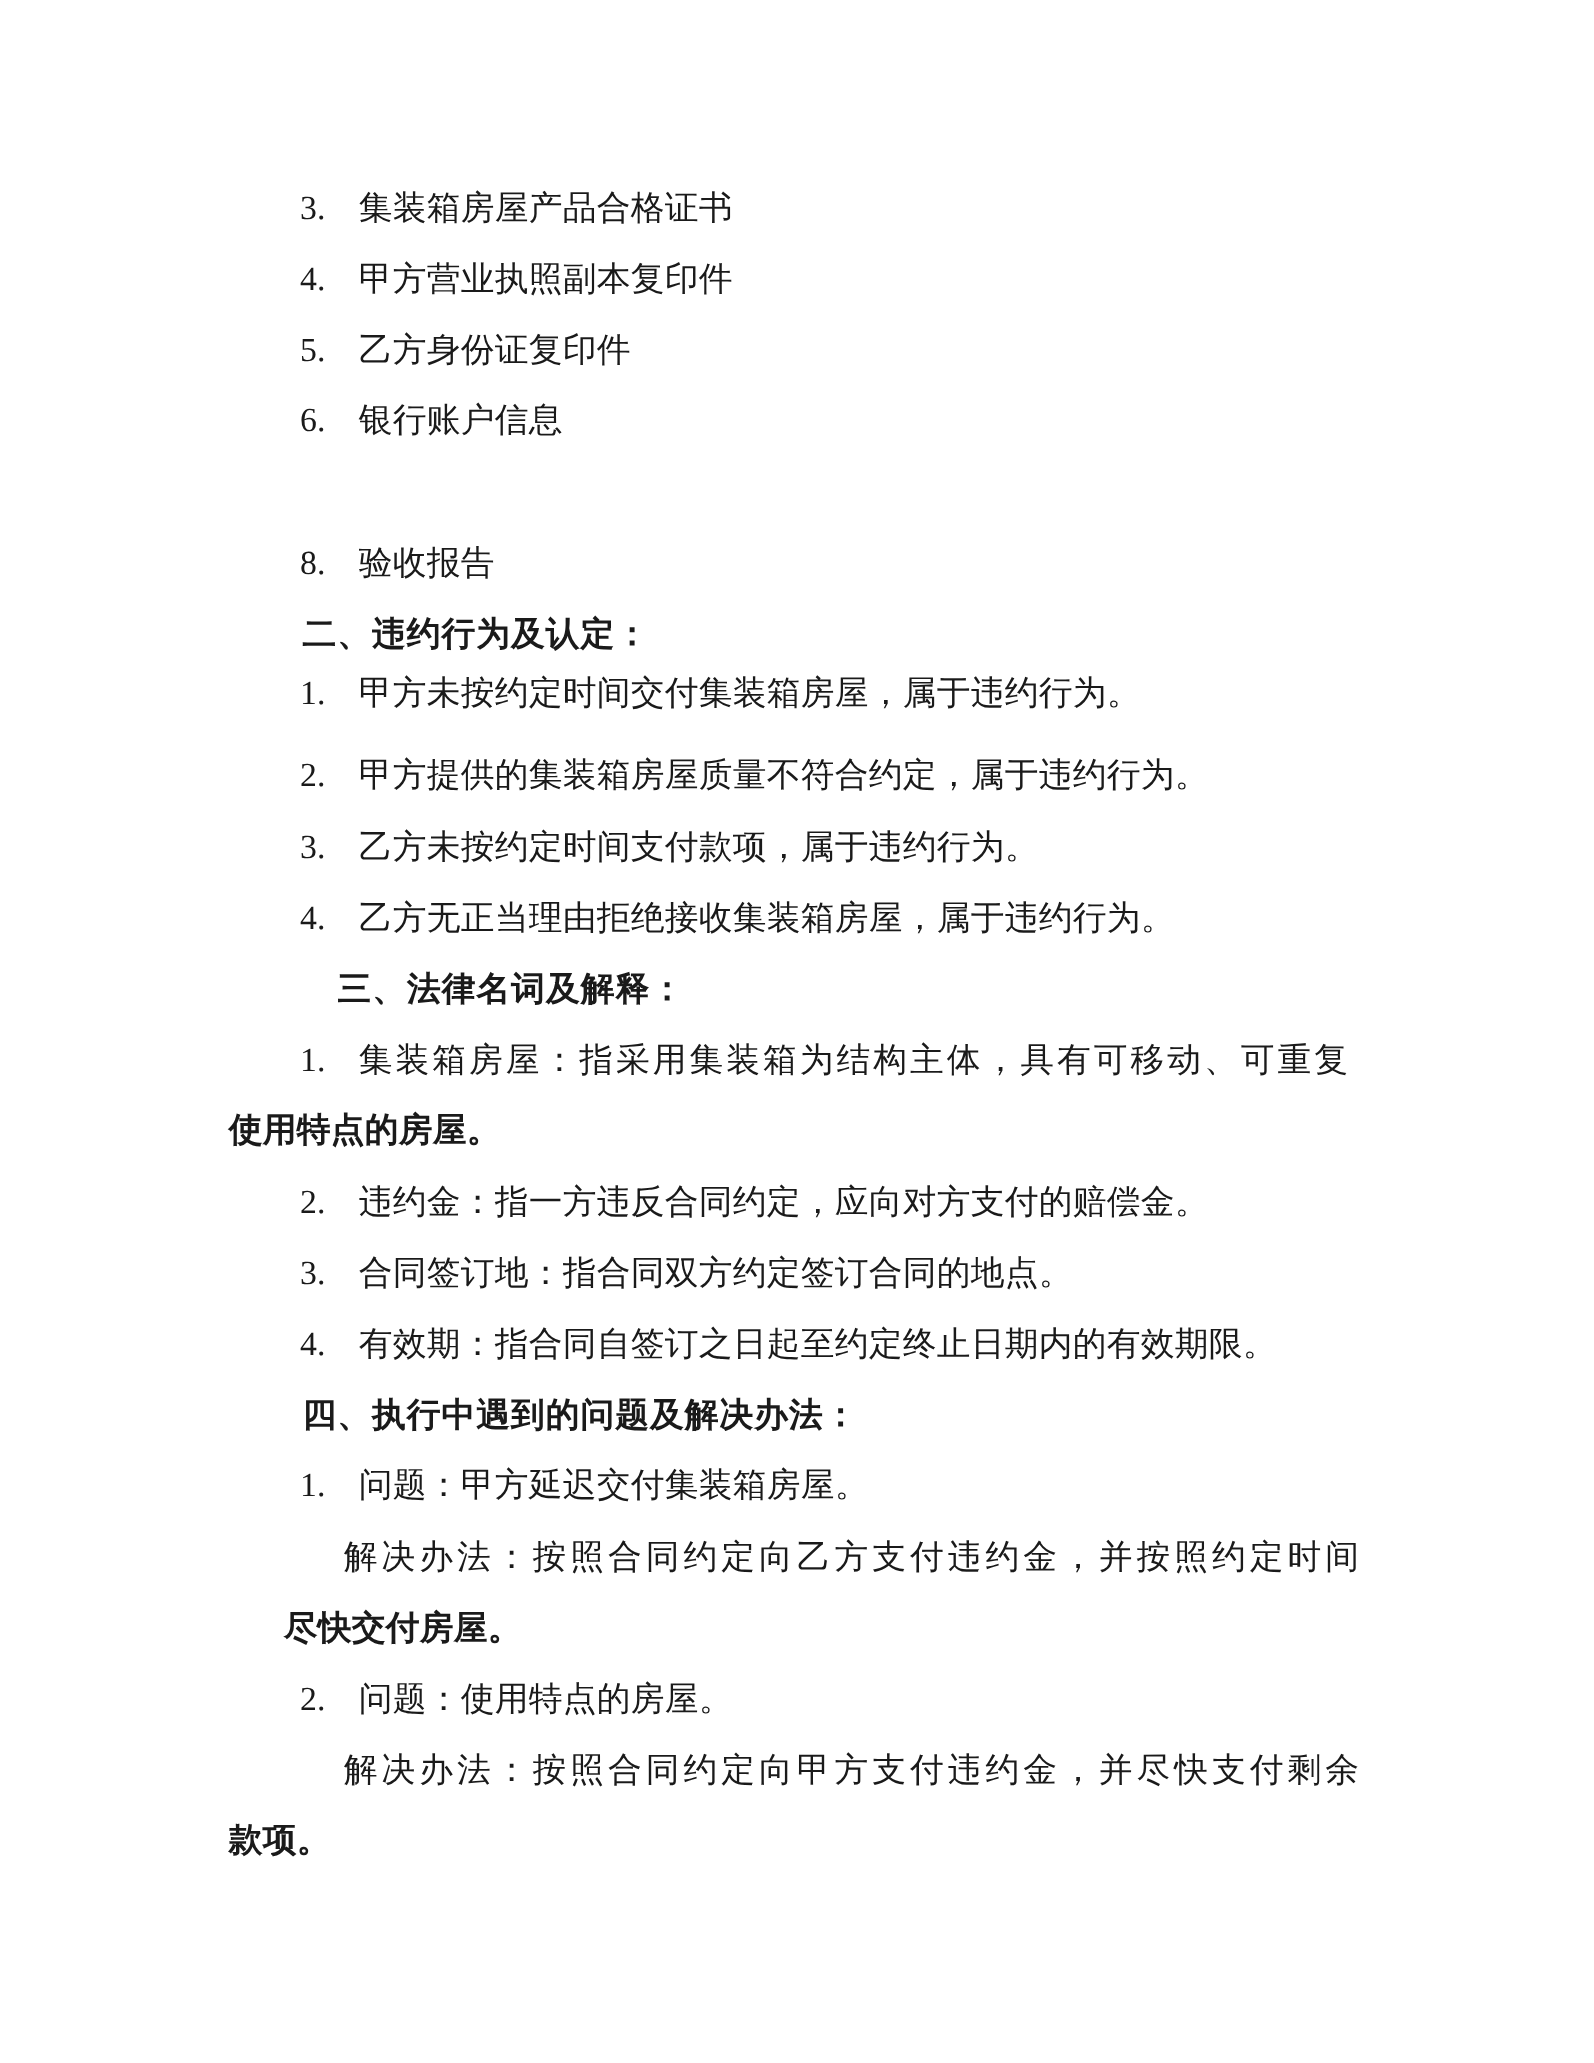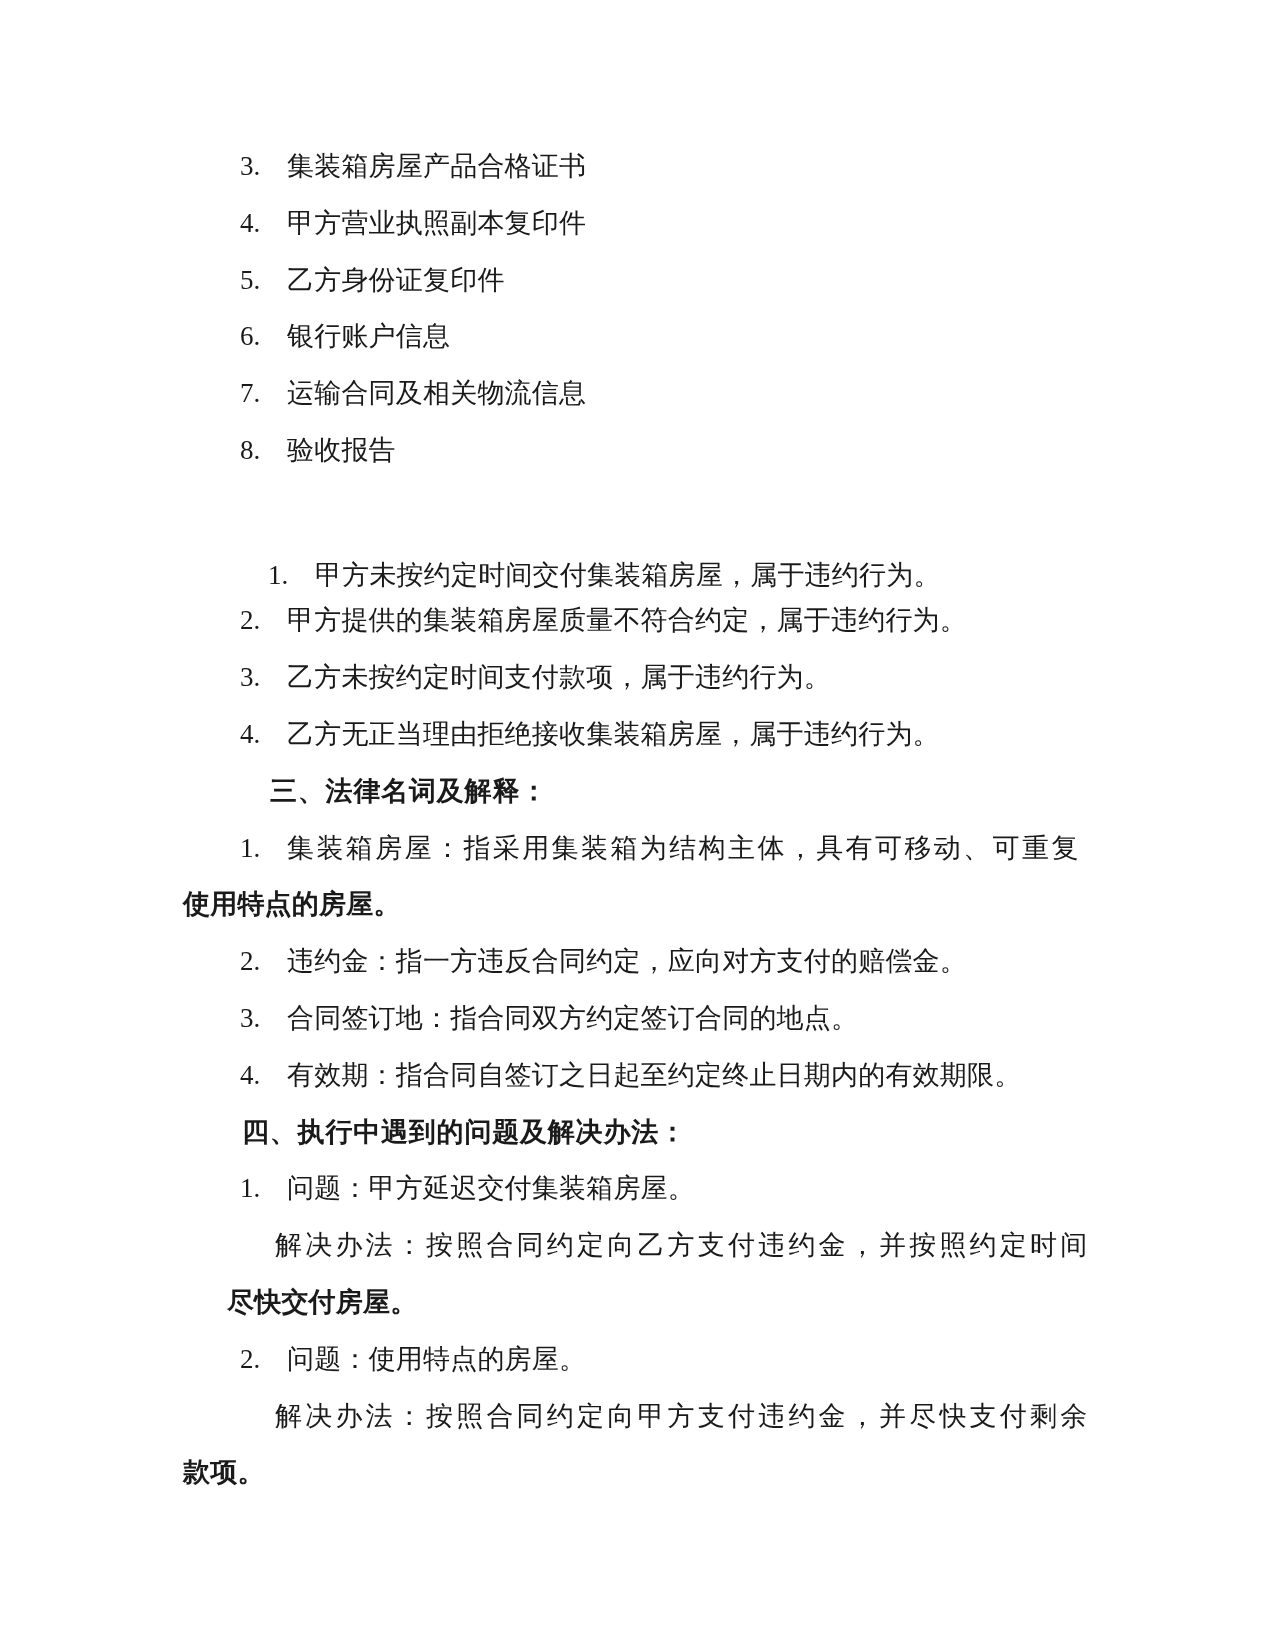--- a/index.html
+++ b/index.html
@@ -45,23 +45,23 @@
   .line.para.stretch { letter-spacing: 3.2px; }
 </style>
 </head>
 <body>
 
 <div class="page">
     <div class="line item" style="top: 150px;"><span class="num">3.</span><span>集装箱房屋产品合格证书</span></div>
     <div class="line item" style="top: 207px;"><span class="num">4.</span><span>甲方营业执照副本复印件</span></div>
     <div class="line item" style="top: 264px;"><span class="num">5.</span><span>乙方身份证复印件</span></div>
     <div class="line item" style="top: 320px;"><span class="num">6.</span><span>银行账户信息</span></div>
-    <div class="line item" style="top: 377px;"><span class="num">7.</span><span>运输合同及相关物流信息</span></div>
     <div class="line item" style="top: 434px;"><span class="num">8.</span><span>验收报告</span></div>
-    <div class="line item" style="top: 559px; margin-left: 28px;"><span class="num">1.</span><span>甲方未按约定时间交付集装箱房屋，属于违约行为。</span></div>
+    <div class="line heading" style="top: 491px;"><span>二、违约行为及认定：</span></div>
+    <div class="line item" style="top: 538px;"><span class="num">1.</span><span>甲方未按约定时间交付集装箱房屋，属于违约行为。</span></div>
     <div class="line item" style="top: 604px;"><span class="num">2.</span><span>甲方提供的集装箱房屋质量不符合约定，属于违约行为。</span></div>
     <div class="line item" style="top: 661px;"><span class="num">3.</span><span>乙方未按约定时间支付款项，属于违约行为。</span></div>
     <div class="line item" style="top: 718px;"><span class="num">4.</span><span>乙方无正当理由拒绝接收集装箱房屋，属于违约行为。</span></div>
     <div class="line heading" style="top: 775px; margin-left: 28px;"><span>三、法律名词及解释：</span></div>
     <div class="line item stretch" style="top: 832px;"><span class="num">1.</span><span>集装箱房屋：指采用集装箱为结构主体，具有可移动、可重复</span></div>
     <div class="line cont" style="top: 888px;"><span>使用特点的房屋。</span></div>
     <div class="line item" style="top: 945px;"><span class="num">2.</span><span>违约金：指一方违反合同约定，应向对方支付的赔偿金。</span></div>
     <div class="line item" style="top: 1002px;"><span class="num">3.</span><span>合同签订地：指合同双方约定签订合同的地点。</span></div>
     <div class="line item" style="top: 1059px;"><span class="num">4.</span><span>有效期：指合同自签订之日起至约定终止日期内的有效期限。</span></div>
     <div class="line heading" style="top: 1116px;"><span>四、执行中遇到的问题及解决办法：</span></div>

